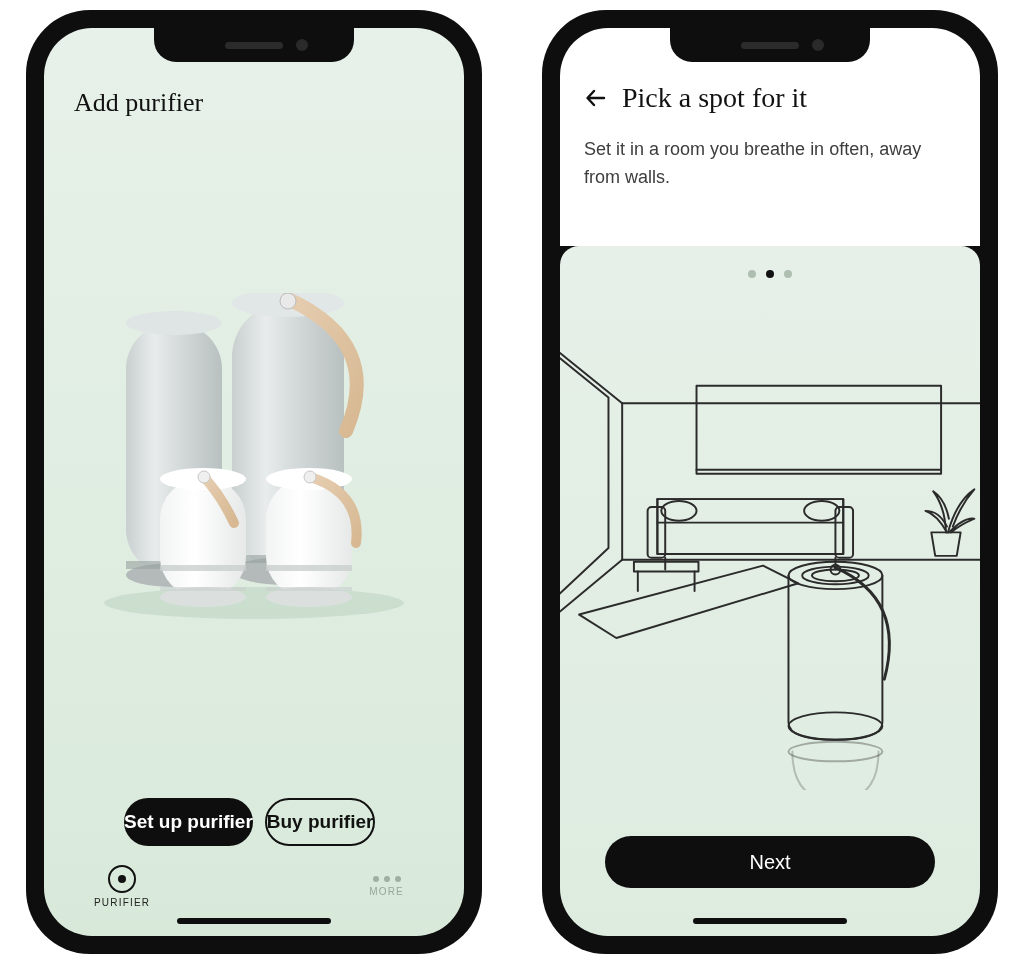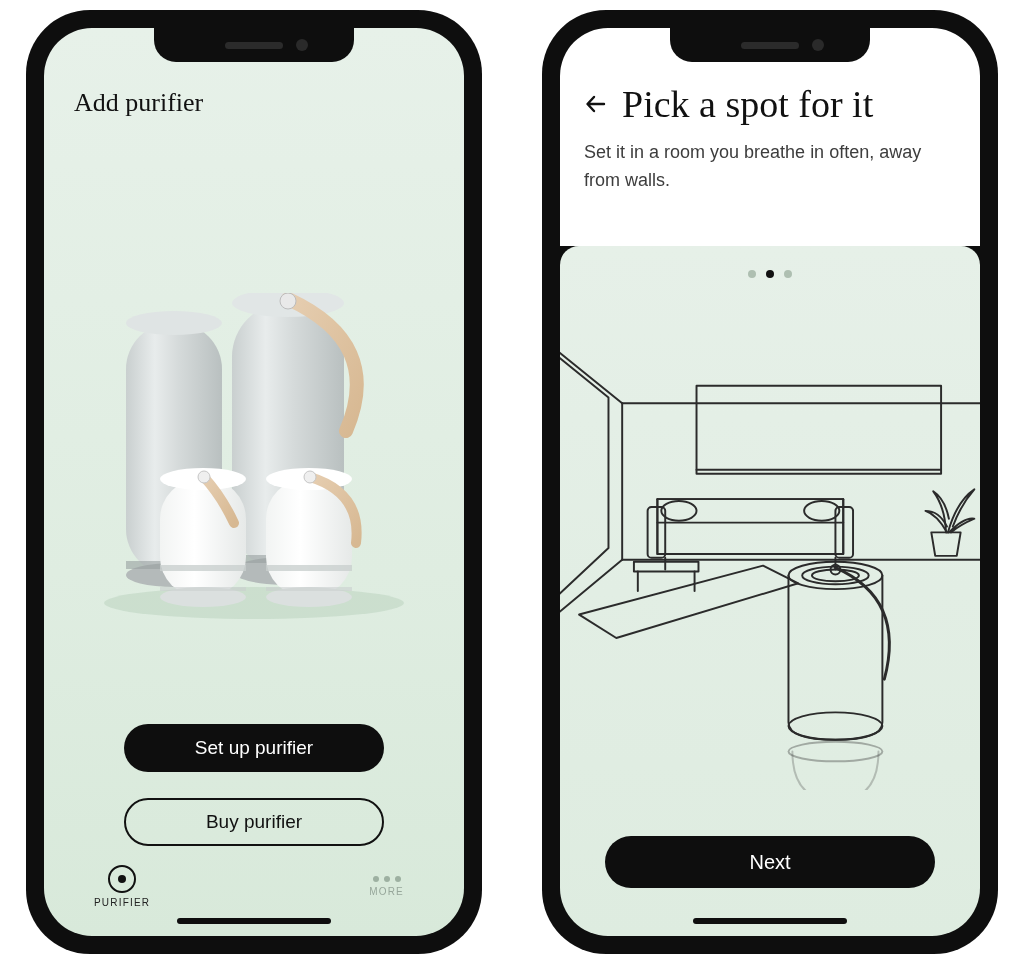--- a/index.html
+++ b/index.html
@@ -100,22 +100,23 @@
     transform: translateX(-50%);
     width: 340px;
     height: 330px;
   }
   .btnStack {
     position: absolute;
     bottom: 90px;
     left: 50%; transform: translateX(-50%);
     width: 260px;
     display: flex;
-    flex-direction: column;
-    gap: 26px;
+    flex-direction: row;
+    gap: 12px;
+    font-weight: bold;
   }
   .btn {
     height: 48px;
     border-radius: 30px;
     font-size: 19px;
     display: flex;
     align-items: center;
     justify-content: center;
     cursor: pointer;
     box-sizing: border-box;
@@ -174,26 +175,26 @@
     display: flex;
     align-items: center;
     gap: 14px;
   }
   .backArrow {
     width: 24px; height: 24px;
     cursor: pointer;
   }
   .screenB-title {
     font-family: Georgia, "Times New Roman", serif;
-    font-size: 38px;
+    font-size: 28px;
     color: #111;
     font-weight: 500;
   }
   .screenB-subtitle {
-    margin-top: 13px;
+    margin-top: 22px;
     font-size: 18px;
     line-height: 1.55;
     color: #3d3d3d;
     max-width: 360px;
   }
   .screenB-lower {
     position: absolute;
     top: 218px; left: 0; right: 0; bottom: 0;
     background: linear-gradient(180deg, #e6f0e8 0%, #deece0 100%);
     border-radius: 19px;

